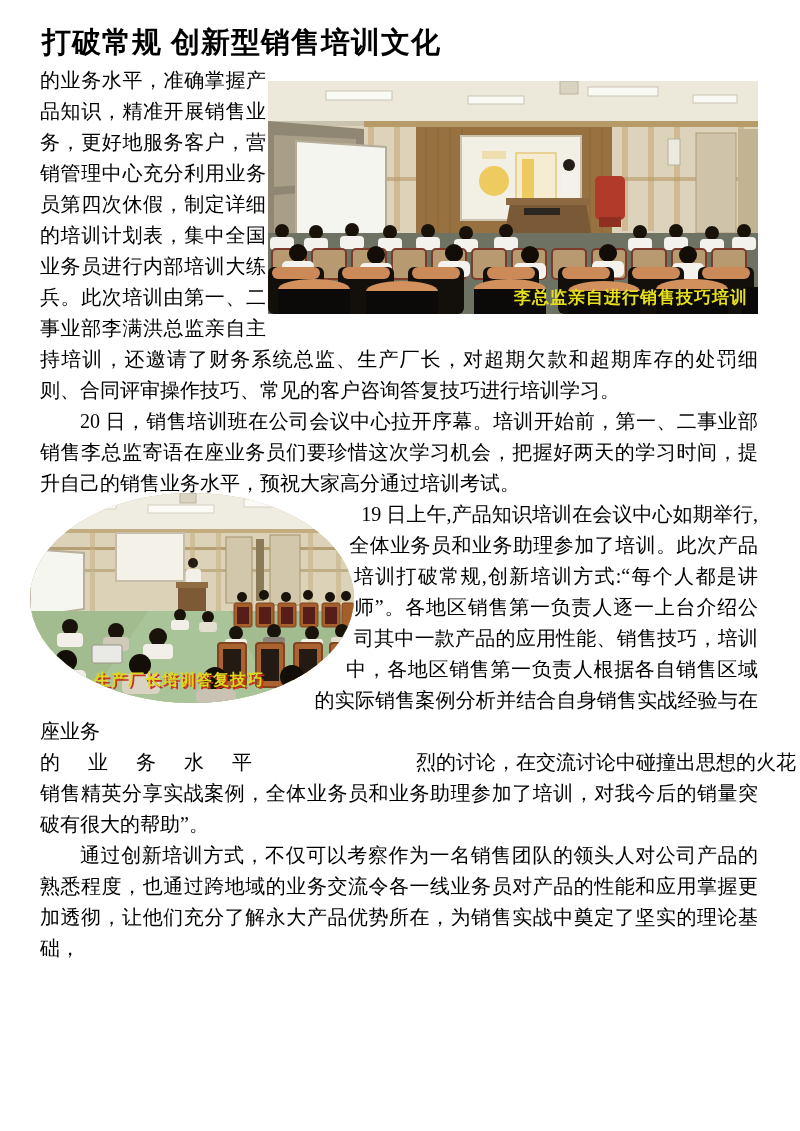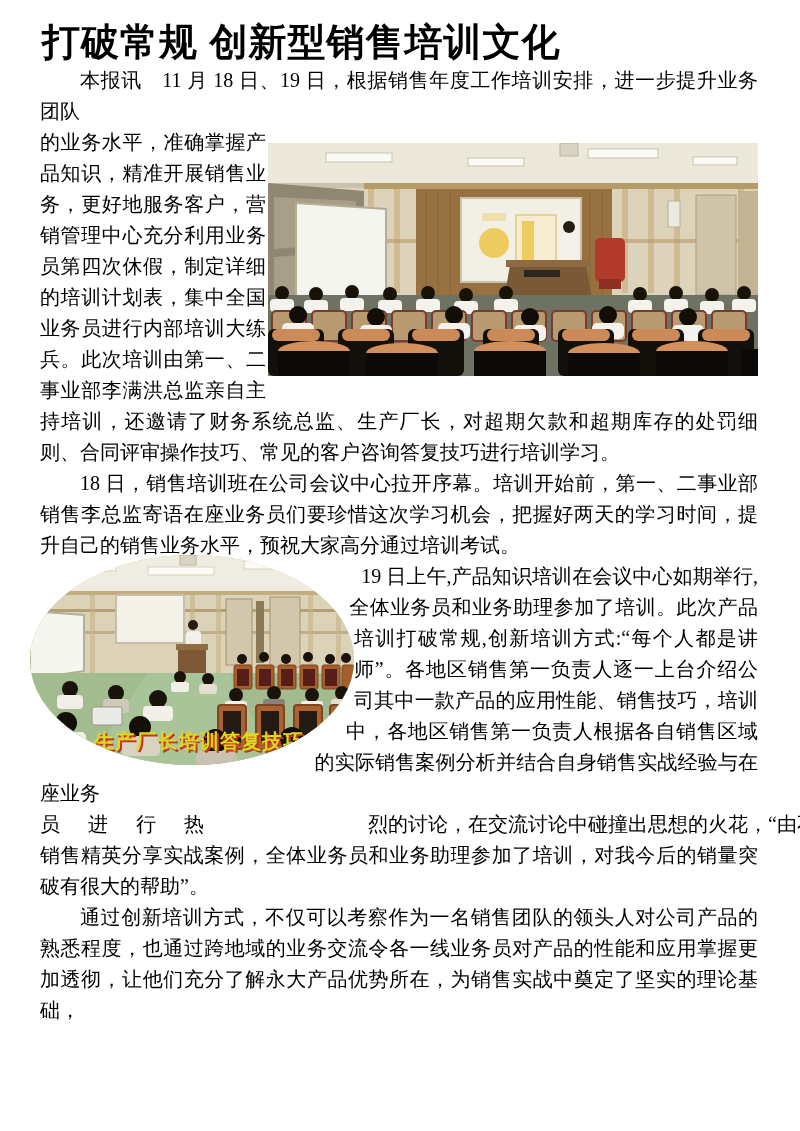--- a/index.html
+++ b/index.html
@@ -11,21 +11,21 @@
     padding:22px 42px 0 40px;
     font-family:"Liberation Serif","DejaVu Serif",serif;
     font-size:20px;
     line-height:31px;
     color:#000;
     text-align:justify;
     overflow:hidden;
   }
   .title{
     font-family:"Liberation Sans","DejaVu Sans",sans-serif;
-    font-size:38px;
+    font-size:29px;
     line-height:40px;
     font-weight:bold;
     letter-spacing:1px;
     margin:0 0 3px 2px;
     text-align:left;
   }
   .lead{ text-indent:2em; }
   .para{ margin:0; text-indent:2em; }
   .para.no-indent{ text-indent:0; }
   .photo-rect{
@@ -51,37 +51,36 @@
   .caption-1{
     position:absolute;right:10px;bottom:6px;
     font-family:"Liberation Sans","DejaVu Sans",sans-serif;
     font-size:17px;line-height:20px;font-weight:bold;
     letter-spacing:1px;
     text-align:right;
   }
   .caption-2{
     position:absolute;left:24px;right:60px;bottom:14px;
     font-family:"Liberation Sans","DejaVu Sans",sans-serif;
-    font-size:20px;line-height:19px;font-weight:bold;
+    font-size:16px;line-height:19px;font-weight:bold;
     letter-spacing:1px;
     text-align:left;
     white-space:nowrap;
   }
   .gap-line{ margin:0; white-space:nowrap; text-align:left; }
   .gap-line .left-frag{ letter-spacing:28px; }
   .gap-line .spacer{ display:inline-block; width:136px; }
 </style>
 </head>
 <body>
 
 <div class="page">
 
   <h1 class="title">打破常规 创新型销售培训文化</h1>
 
-  <div class="lead">本报讯　11 月 18 日、19 日，根据销售年度工作培训安排，进一步提升业务团队</div>
 
   <p class="para no-indent"><span class="photo-rect">
         <svg width="490" height="233" viewBox="0 0 490 233">
       <rect width="490" height="233" fill="#ddd3bb"></rect>
       <rect width="490" height="40" fill="#ece8da"></rect>
       <rect x="0" y="40" width="490" height="5" fill="#c9c2ae"></rect>
       <rect x="58" y="10" width="66" height="9" fill="#fafaf4" stroke="#c9c4b2"></rect>
       <rect x="200" y="15" width="56" height="8" fill="#fafaf4" stroke="#c9c4b2"></rect>
       <rect x="320" y="6" width="70" height="9" fill="#fafaf4" stroke="#c9c4b2"></rect>
       <rect x="425" y="14" width="44" height="8" fill="#fafaf4" stroke="#c9c4b2"></rect>
@@ -201,23 +200,24 @@
             <rect x="98" y="210" width="72" height="23" fill="#0c0a08"></rect>
         <ellipse cx="242" cy="208" rx="36" ry="10" fill="#d2905c"></ellipse>
             <rect x="206" y="208" width="72" height="25" fill="#0c0a08"></rect>
         <ellipse cx="336" cy="210" rx="36" ry="10" fill="#d2905c"></ellipse>
             <rect x="300" y="210" width="72" height="23" fill="#0c0a08"></rect>
         <ellipse cx="424" cy="208" rx="36" ry="10" fill="#d2905c"></ellipse>
             <rect x="388" y="208" width="72" height="25" fill="#0c0a08"></rect>
         <rect x="474" y="206" width="16" height="27" fill="#0c0a08"></rect>
       </g>
     </svg>
+        <span class="caption-1" style="color:#e6df1c;">李总监亲自进行销售技巧培训</span>
       </span><span>的业务水平，准确掌握产品知识，精准开展销售业务，更好地服务客户，营销管理中心充分利用业务员第四次休假，制定详细的培训计划表，集中全国业务员进行内部培训大练兵。此次培训由第一、二事业部李满洪总监亲自主持培训，还邀请了财务系统总监、生产厂长，对超期欠款和超期库存的处罚细则、合同评审操作技巧、常见的客户咨询答复技巧进行培训学习。</span></p>
 
-  <p class="para">18 日，销售培训班在公司会议中心拉开序幕。培训开始前，第一、二事业部销售李总监寄语在座业务员们要珍惜这次学习机会，把握好两天的学习时间，提升自己的销售业务水平，预祝大家高分通过培训考试。</p>
+  <p class="para">20 日，销售培训班在公司会议中心拉开序幕。培训开始前，第一、二事业部销售李总监寄语在座业务员们要珍惜这次学习机会，把握好两天的学习时间，提升自己的销售业务水平，预祝大家高分通过培训考试。</p>
 
 
   <p class="para"><span class="photo-oval">
         <svg width="324" height="210" viewBox="0 0 324 210">
       <rect width="324" height="210" fill="#e2d9c2"></rect>
       <rect width="324" height="36" fill="#efece1"></rect>
       <rect x="28" y="8" width="58" height="8" fill="#fbfaf5" stroke="#d6d1c0"></rect>
       <rect x="118" y="12" width="66" height="8" fill="#fbfaf5" stroke="#d6d1c0"></rect>
       <rect x="214" y="6" width="58" height="8" fill="#fbfaf5" stroke="#d6d1c0"></rect>
       <rect x="270" y="16" width="30" height="6" fill="#e2ddcd" stroke="#c8c2ae"></rect>
@@ -309,19 +309,19 @@
             <rect x="166" y="196" width="40" height="14" rx="5" fill="#c9c2b2"></rect>
         <circle cx="262" cy="184" r="12" fill="#140e08"></circle>
             <rect x="243" y="194" width="40" height="16" rx="5" fill="#3a332a"></rect>
         <rect x="0" y="176" width="24" height="34" fill="#5c2c36"></rect>
         <rect x="296" y="178" width="28" height="32" fill="#6d2a20"></rect>
       </g>
     </svg>
         <span class="caption-2" style="color:#ded81e;text-shadow:2px 2px 0 #c63318;">生产厂长培训答复技巧</span>
       </span><span>19 日上午,产品知识培训在会议中心如期举行,全体业务员和业务助理参加了培训。此次产品培训打破常规,创新培训方式:“每个人都是讲师”。各地区销售第一负责人逐一上台介绍公司其中一款产品的应用性能、销售技巧，培训中，各地区销售第一负责人根据各自销售区域的实际销售案例分析并结合自身销售实战经验与在座业务</span></p>
 
-  <div class="gap-line"><span class="left-frag">员进行热</span><span class="spacer"></span><span>烈的讨论，在交流讨论中碰撞出思想的火花，“由不同区域的</span></div>
+  <div class="gap-line"><span class="left-frag">的业务水平</span><span class="spacer"></span><span>烈的讨论，在交流讨论中碰撞出思想的火花，“由不同区域的</span></div>
 
   <p class="para no-indent">销售精英分享实战案例，全体业务员和业务助理参加了培训，对我今后的销量突破有很大的帮助”。</p>
 
   <p class="para">通过创新培训方式，不仅可以考察作为一名销售团队的领头人对公司产品的熟悉程度，也通过跨地域的业务交流令各一线业务员对产品的性能和应用掌握更加透彻，让他们充分了解永大产品优势所在，为销售实战中奠定了坚实的理论基础，</p>
 
 </div>
 
 </body></html>

